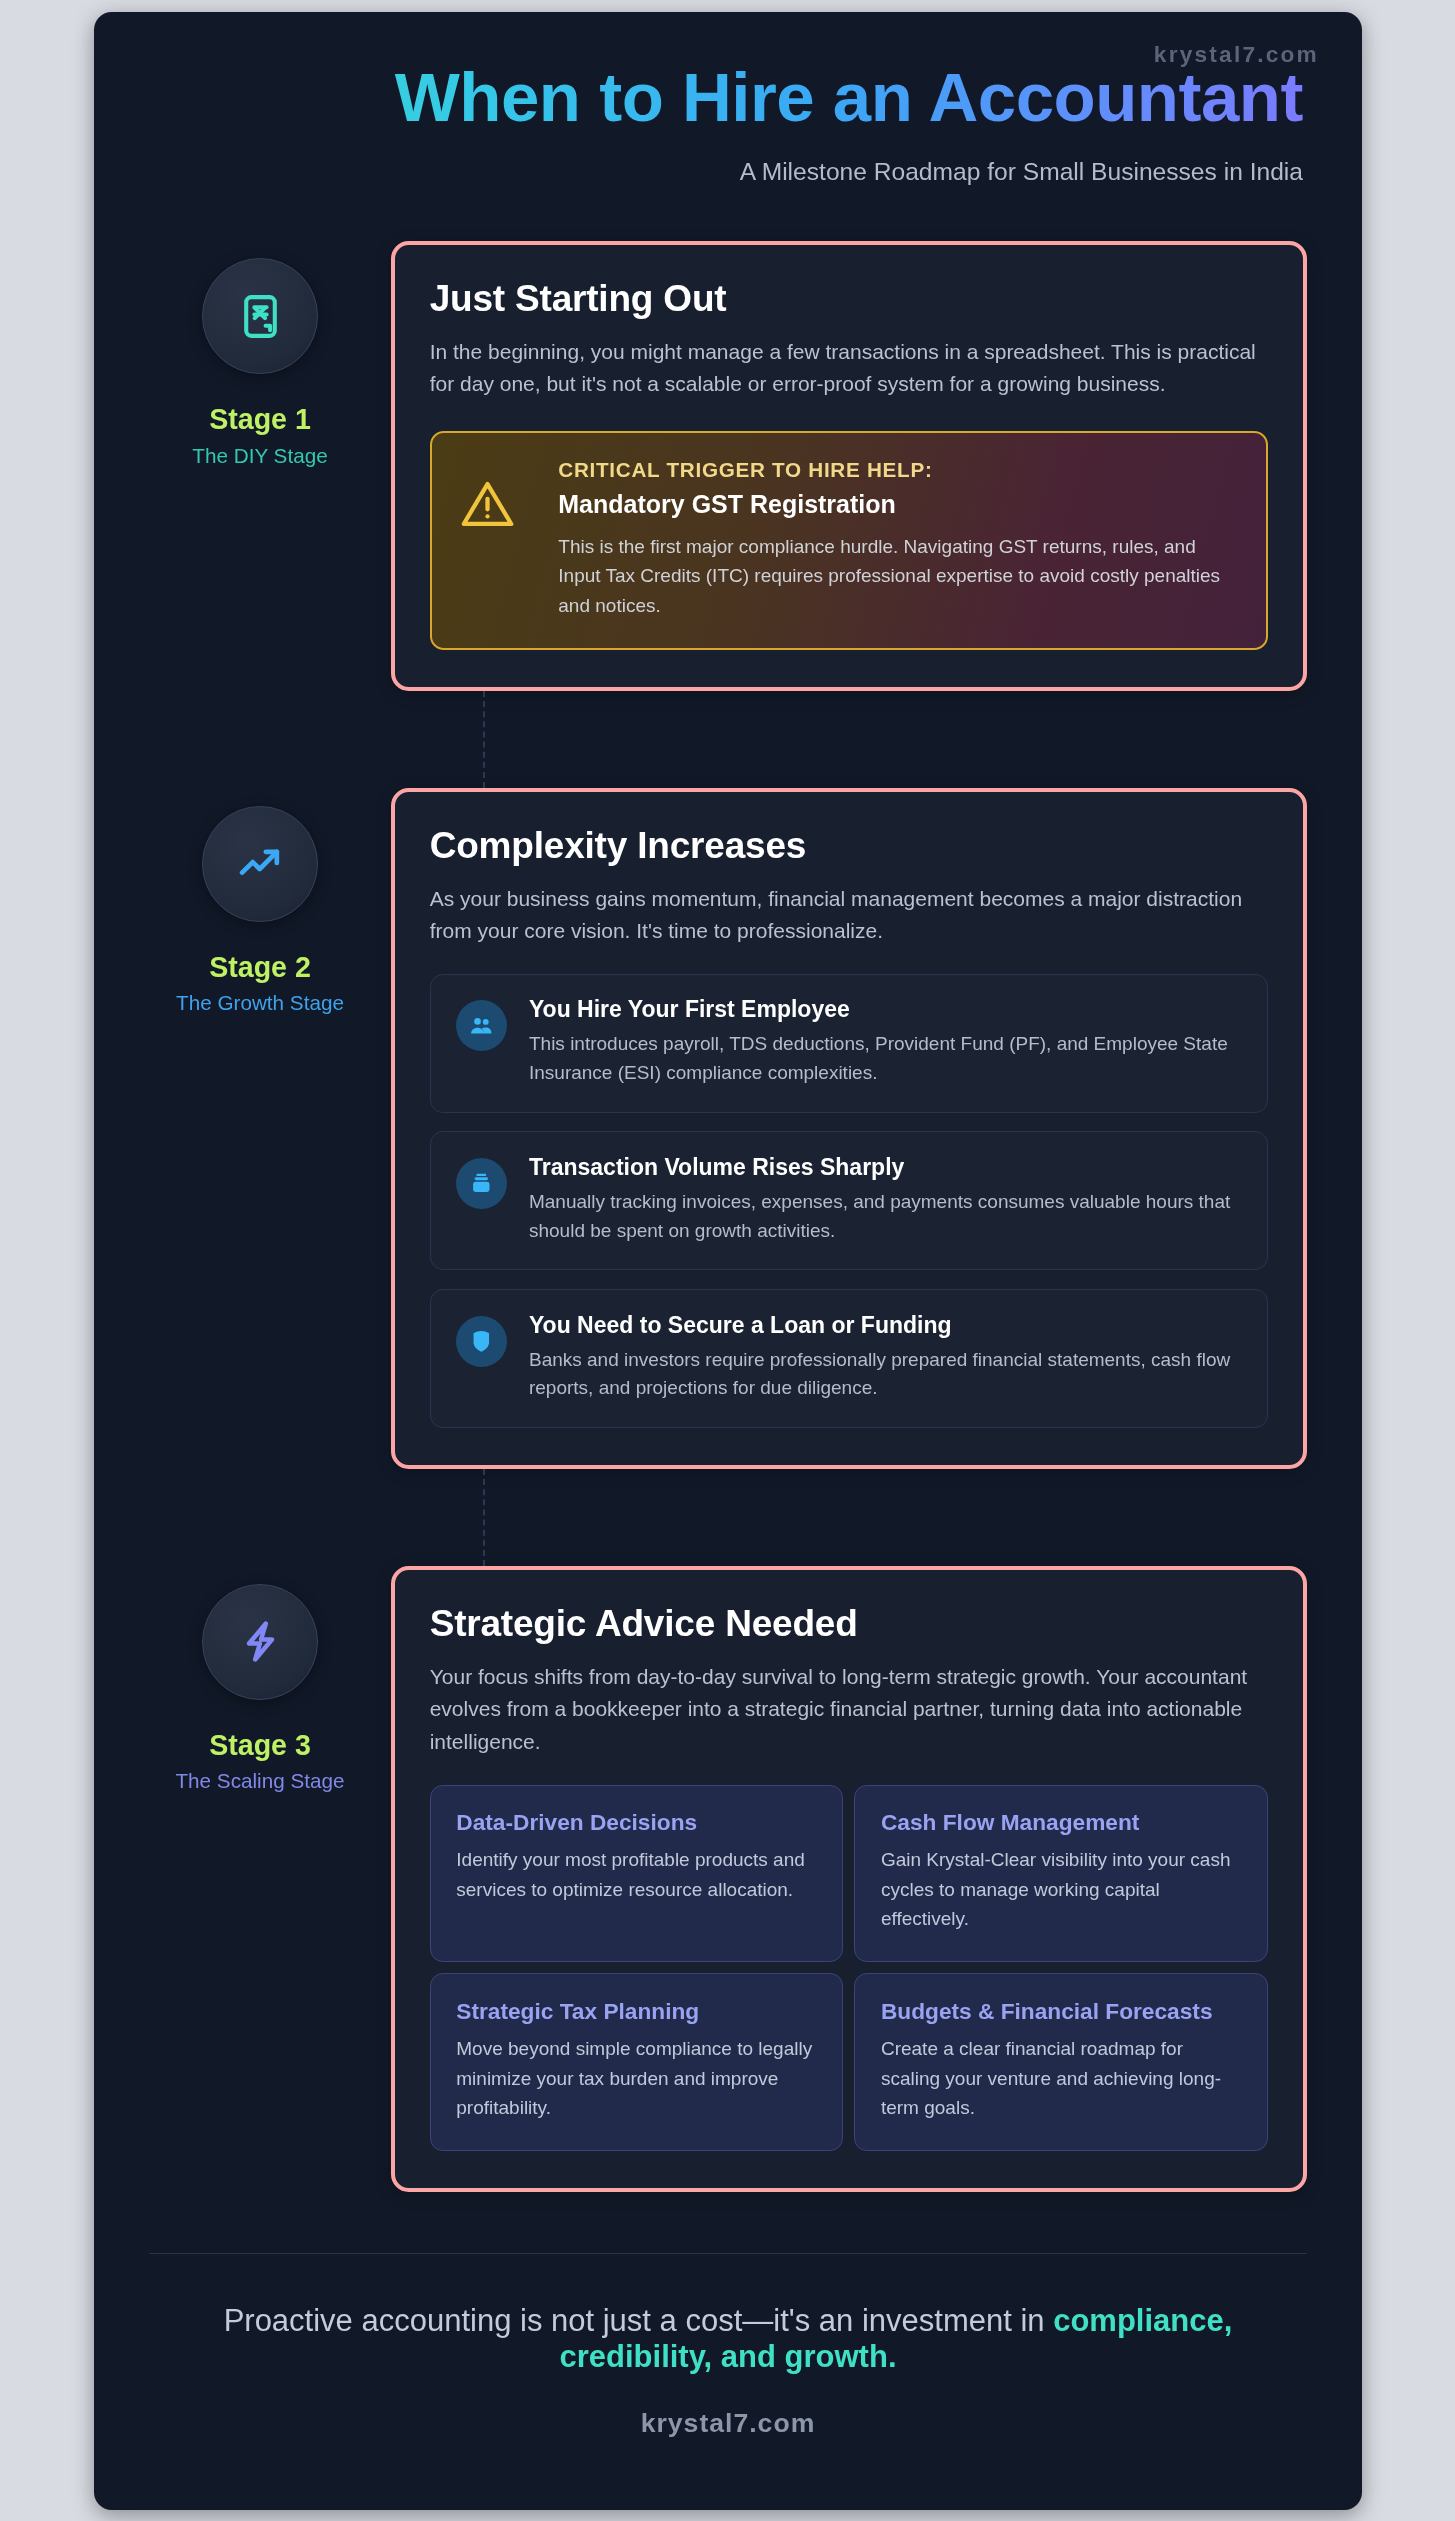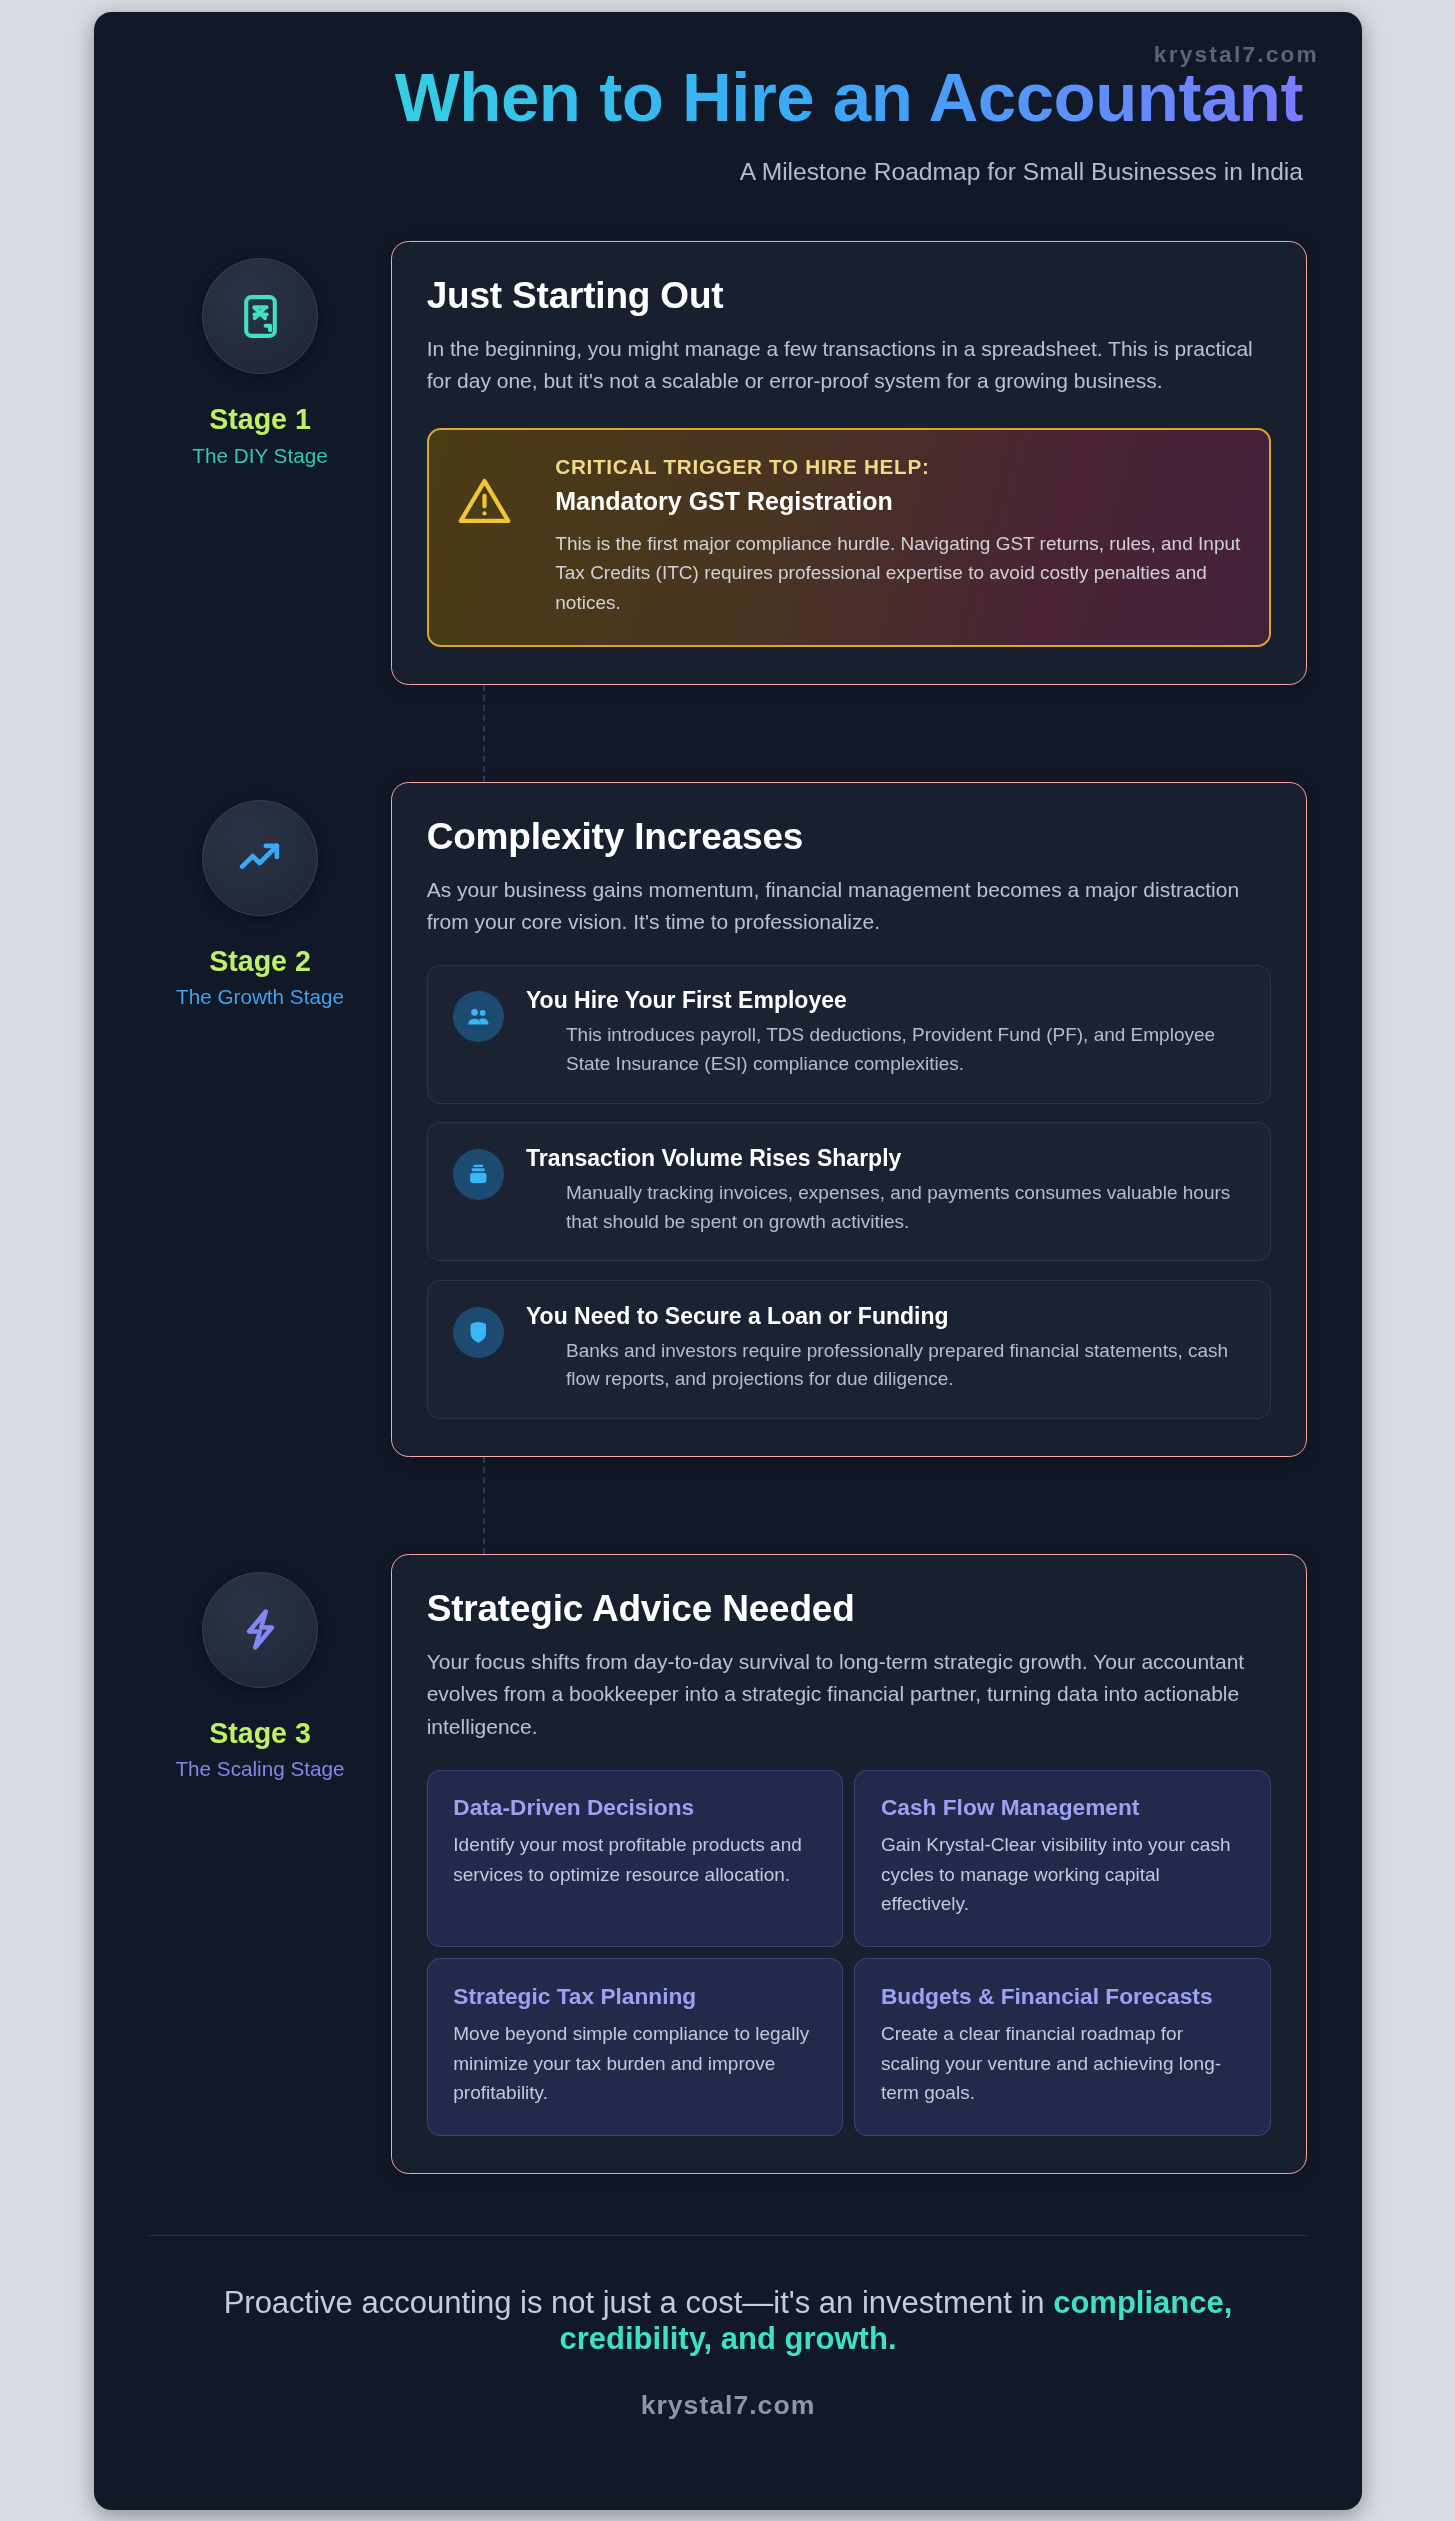--- a/index.html
+++ b/index.html
@@ -60,21 +60,21 @@
     margin-top:29px; font-size:28.6px; font-weight:800; color:#bef264;
   }
   .stage-sub { margin-top:7.9px; font-size:20.7px; font-weight:400; }
   .sub-teal   { color:#35c8b0; }
   .sub-blue   { color:#3fa2ec; }
   .sub-purple { color:#8188e8; }
 
   .stage-card {
     flex:1;
     background:#181f2e;
-    border:1px solid #fca5a5;
+    border:4px solid #fca5a5;
     border-radius:17.7px;
     padding:33px 35px 37px;
     box-shadow:0 3px 15.8px rgba(0,0,0,.22);
   }
   .stage-title {
     font-size:37px; font-weight:800; color:#ffffff; letter-spacing:-0.2px;
   }
   .stage-desc {
     margin-top:15.8px; font-size:21px; line-height:1.56; color:#b9c2d2; max-width:857px;
   }
@@ -118,21 +118,21 @@
   }
   .subcard-badge {
     flex:0 0 51px; width:51px; height:51px; border-radius:50%;
     background:#1c4a70;
     display:flex; align-items:center; justify-content:center;
     margin-top:3.9px;
   }
   .subcard-badge svg { width:26.6px; height:26.6px; display:block; }
   .subcard-title { font-size:23px; font-weight:800; color:#ffffff; }
   .subcard-desc {
-    margin-top:6.9px; font-size:19px; line-height:1.52; color:#b4bdcd; max-width:749px;margin-left:40px;
+    margin-top:6.9px; font-size:19px; line-height:1.52; color:#b4bdcd; max-width:749px;
   }
 
   
   .grid {
     margin-top:25.6px;
     display:grid; grid-template-columns:1fr 1fr; gap:11px;
   }
   .gridcard {
     background:#212a4a;
     border:1px solid #3b4478;

